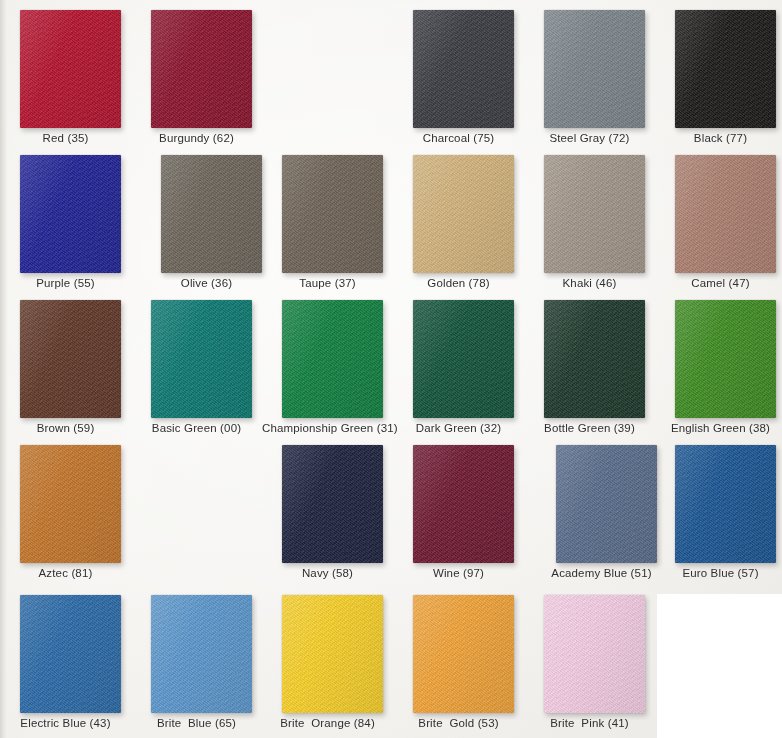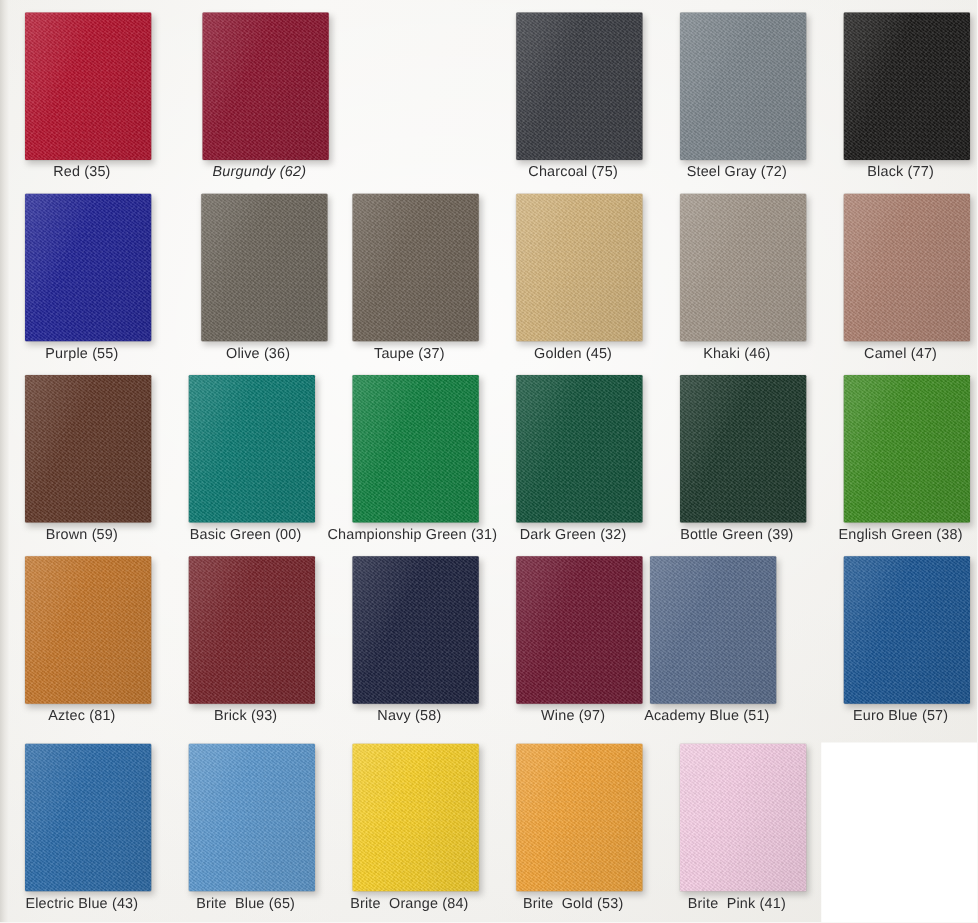--- a/index.html
+++ b/index.html
@@ -110,21 +110,21 @@
 <div id="page">
   <div id="paper-sheen"></div>
   <div id="left-edge"></div>
   <div id="grid">
       <div class="cell" style="left: 0px; top: 0px;">
         <div class="swatch-wrap">
           <div class="swatch" style="background-color: rgb(180, 20, 47);"></div>
         </div>
         <div class="label">Red (35)</div>
       </div>
-      <div class="cell" style="left: 142px; top: 0px; font-style: italic;">
+      <div class="cell" style="left: 131px; top: 0px;">
         <div class="swatch-wrap">
           <div class="swatch" style="background-color: rgb(140, 22, 48);"></div>
         </div>
         <div class="label">Burgundy (62)</div>
       </div>
       <div class="cell" style="left: 393px; top: 0px;">
         <div class="swatch-wrap">
           <div class="swatch" style="background-color: rgb(59, 61, 67);"></div>
         </div>
         <div class="label">Charcoal (75)</div>
@@ -156,21 +156,21 @@
       <div class="cell" style="left: 262px; top: 145px;">
         <div class="swatch-wrap">
           <div class="swatch" style="background-color: rgb(111, 100, 88);"></div>
         </div>
         <div class="label">Taupe (37)</div>
       </div>
       <div class="cell" style="left: 393px; top: 145px;">
         <div class="swatch-wrap">
           <div class="swatch" style="background-color: rgb(210, 179, 124);"></div>
         </div>
-        <div class="label">Golden (45)</div>
+        <div class="label">Golden (78)</div>
       </div>
       <div class="cell" style="left: 524px; top: 145px;">
         <div class="swatch-wrap">
           <div class="swatch" style="background-color: rgb(161, 150, 138);"></div>
         </div>
         <div class="label">Khaki (46)</div>
       </div>
       <div class="cell" style="left: 655px; top: 145px;">
         <div class="swatch-wrap">
           <div class="swatch" style="background-color: rgb(172, 128, 112);"></div>
@@ -212,39 +212,33 @@
           <div class="swatch" style="background-color: rgb(63, 140, 35);"></div>
         </div>
         <div class="label">English Green (38)</div>
       </div>
       <div class="cell" style="left: 0px; top: 435px;">
         <div class="swatch-wrap">
           <div class="swatch" style="background-color: rgb(195, 118, 44);"></div>
         </div>
         <div class="label">Aztec (81)</div>
       </div>
-      <div class="cell" style="left: 131px; top: 435px;">
-        <div class="swatch-wrap">
-          <div class="swatch" style="background-color: rgb(119, 37, 44);"></div>
-        </div>
-        <div class="label">Brick (93)</div>
-      </div>
       <div class="cell" style="left: 262px; top: 435px;">
         <div class="swatch-wrap">
           <div class="swatch" style="background-color: rgb(31, 36, 64);"></div>
         </div>
         <div class="label">Navy (58)</div>
       </div>
       <div class="cell" style="left: 393px; top: 435px;">
         <div class="swatch-wrap">
           <div class="swatch" style="background-color: rgb(111, 26, 51);"></div>
         </div>
         <div class="label">Wine (97)</div>
       </div>
-      <div class="cell" style="left: 500px; top: 435px;">
+      <div class="cell" style="left: 536px; top: 435px;">
         <div class="swatch-wrap">
           <div class="swatch" style="background-color: rgb(90, 109, 140);"></div>
         </div>
         <div class="label">Academy Blue (51)</div>
       </div>
       <div class="cell" style="left: 655px; top: 435px;">
         <div class="swatch-wrap">
           <div class="swatch" style="background-color: rgb(28, 86, 147);"></div>
         </div>
         <div class="label">Euro Blue (57)</div>

